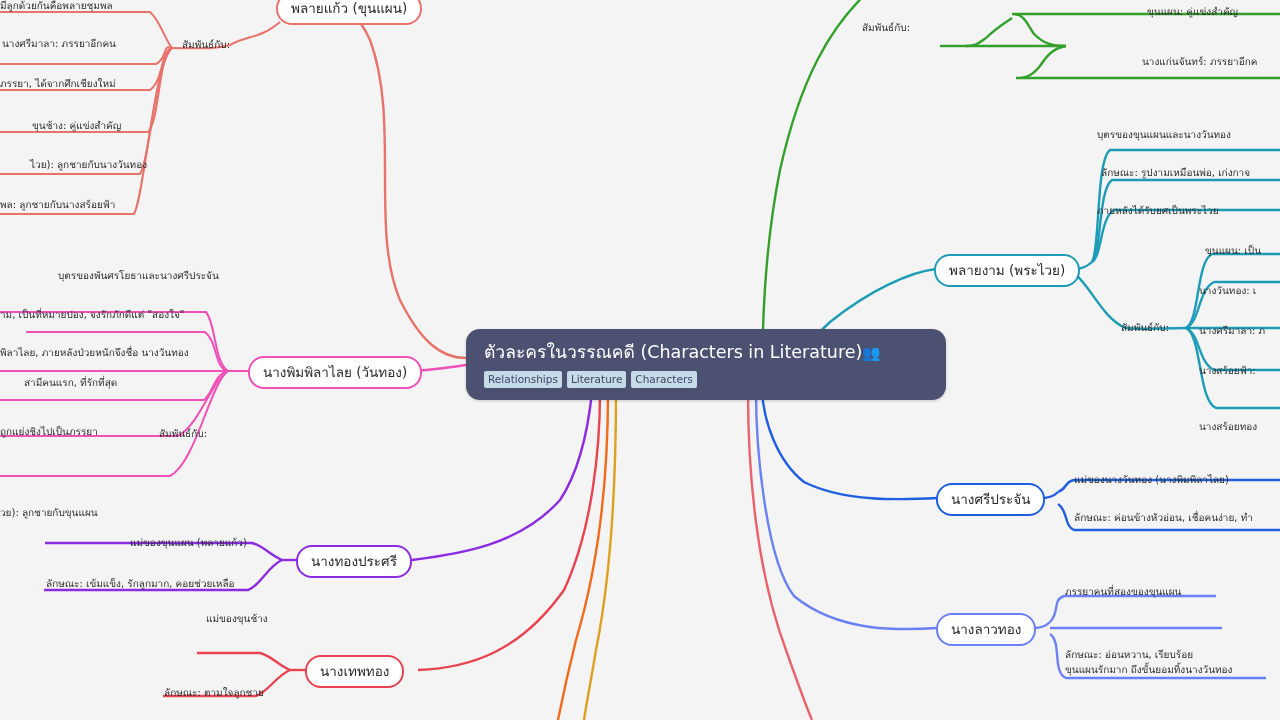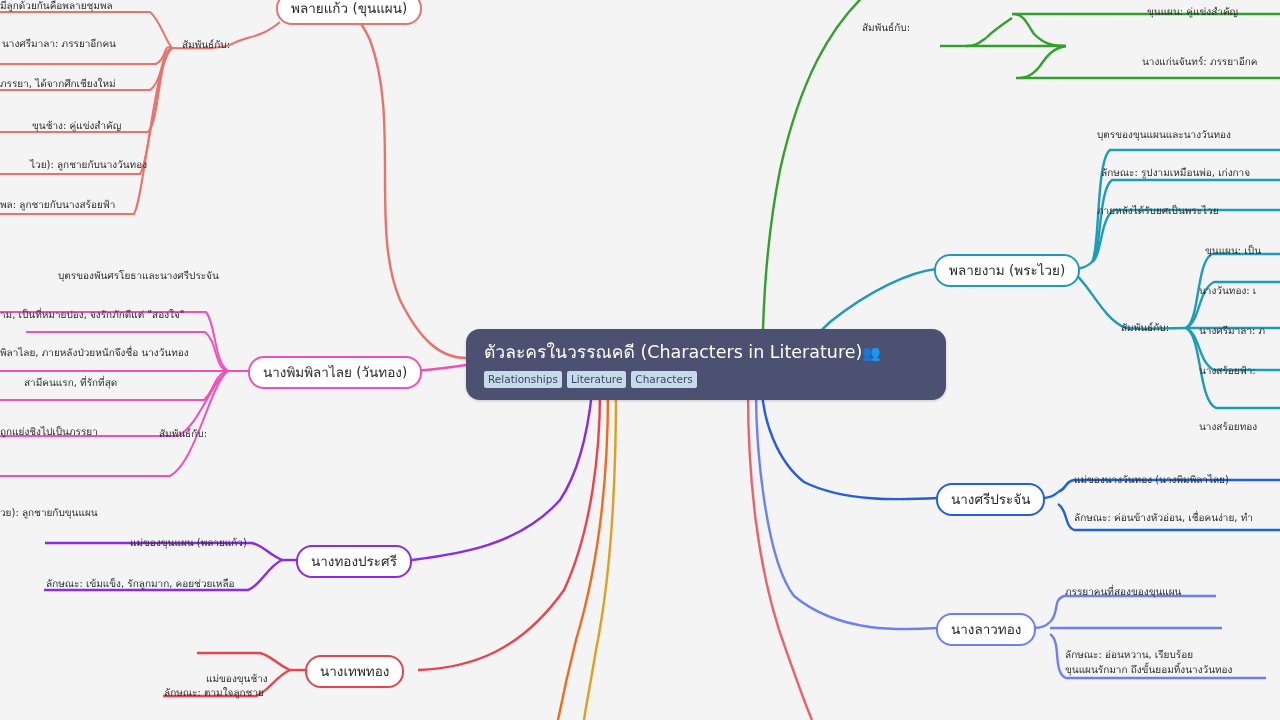--- a/index.html
+++ b/index.html
@@ -236,21 +236,21 @@
   <div class="leaf" style="left:58px; top:270px;">บุตรของพันศรโยธาและนางศรีประจัน</div>
   <div class="leaf" style="left:0px; top:347px;">พิลาไลย, ภายหลังป่วยหนักจึงชื่อ นางวันทอง</div>
   <div class="leaf" style="left:0px; top:309px;">าม, เป็นที่หมายปอง, จงรักภักดีแต่ "สองใจ"</div>
   <div class="leaf" style="left:0px; top:377px;padding-left:24px;">สามีคนแรก, ที่รักที่สุด</div>
   <div class="leaf" style="left:0px; top:426px;">ถูกแย่งชิงไปเป็นภรรยา</div>
   <div class="leaf" style="left:0px; top:466px;margin-top:41px;">วย): ลูกชายกับขุนแผน</div>
 
   <div class="leaf" style="left:130px; top:537px;">แม่ของขุนแผน (พลายแก้ว)</div>
   <div class="leaf" style="left:46px; top:578px;">ลักษณะ: เข้มแข็ง, รักลูกมาก, คอยช่วยเหลือ</div>
 
-  <div class="leaf" style="left:206px; top:673px;">แม่ของขุนช้าง</div>
+  <div class="leaf" style="left:206px; top:613px;">แม่ของขุนช้าง</div>
   <div class="leaf" style="left:164px; top:687px;">ลักษณะ: ตามใจลูกชาย</div>
 
   <div class="leaf" style="left:1147px; top:6px;">ขุนแผน: คู่แข่งสำคัญ</div>
   <div class="leaf" style="left:1142px; top:56px;">นางแก่นจันทร์: ภรรยาอีกค</div>
 
   <div class="leaf" style="left:1097px; top:129px;">บุตรของขุนแผนและนางวันทอง</div>
   <div class="leaf" style="left:1101px; top:167px;">ลักษณะ: รูปงามเหมือนพ่อ, เก่งกาจ</div>
   <div class="leaf" style="left:1097px; top:205px;">ภายหลังได้รับยศเป็นพระไวย</div>
 
   <div class="leaf" style="left:1205px; top:245px;">ขุนแผน: เป็น</div>

